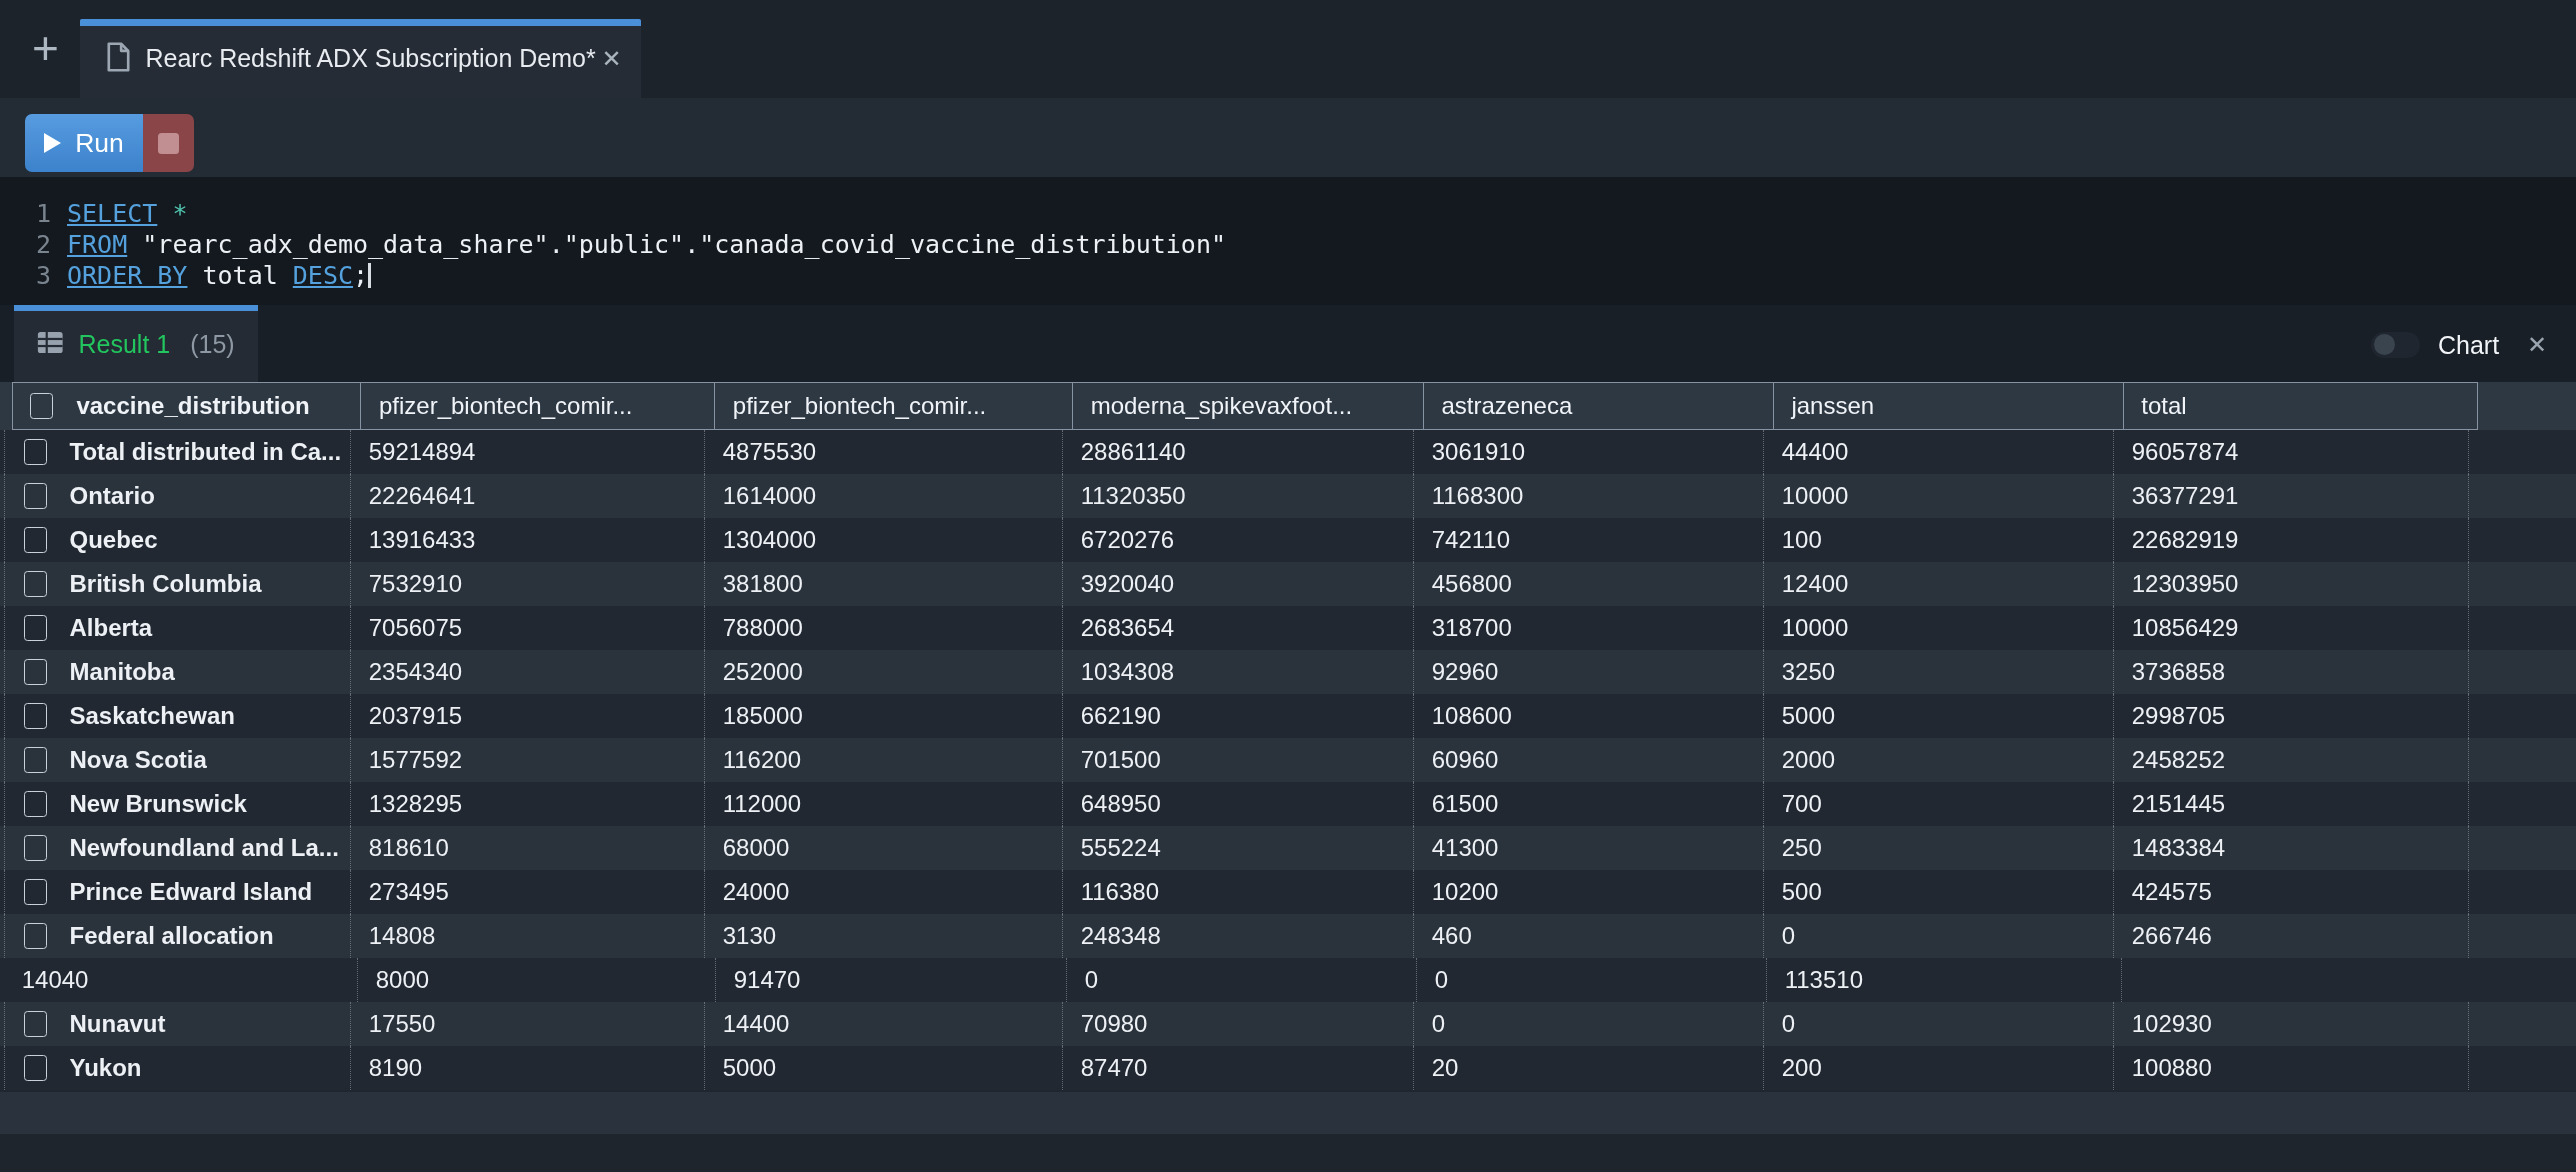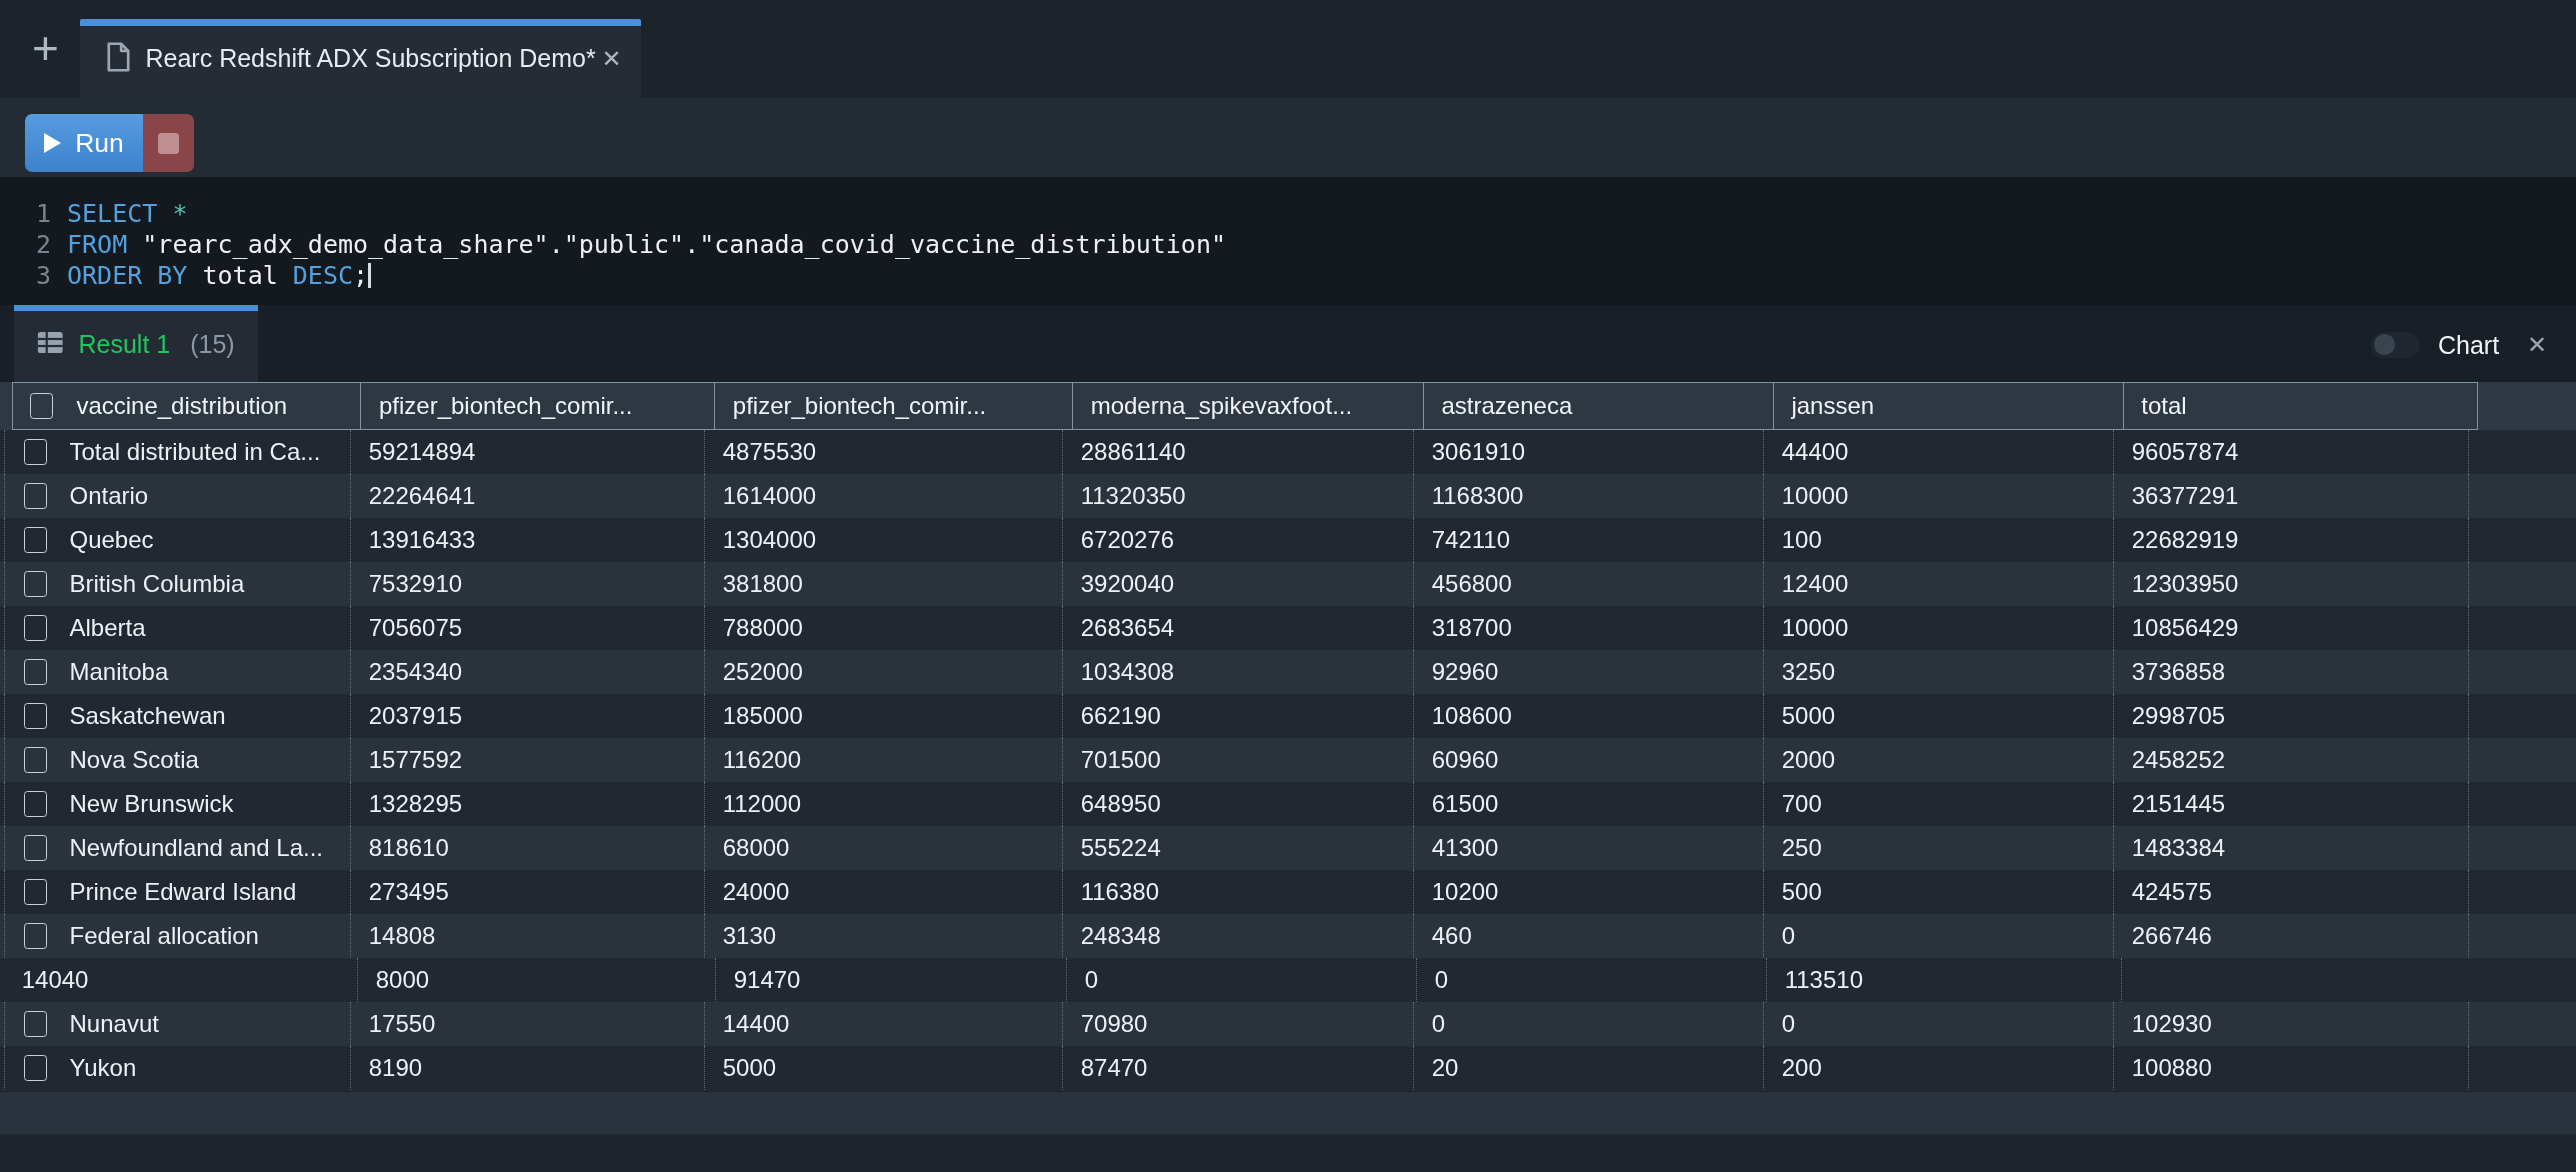--- a/index.html
+++ b/index.html
@@ -46,21 +46,21 @@
   .b-save{left:2233px;width:128px;}
   .b-short{left:2374px;width:179px;}
   .graybtn .ic{margin-right:11.5px;display:flex;align-items:center;}
   .cmd{font-size:26.5px;color:#B8C2CC;line-height:26.5px;}
   
   .editor{position:absolute;left:0;top:177px;width:100%;height:128px;background:#14191F;
     font-family:"DejaVu Sans Mono",monospace;font-size:25px;padding-top:21px;box-sizing:border-box;}
   .code-line{display:flex;height:31px;line-height:31px;white-space:pre;}
   .lineno{width:51px;text-align:right;color:#7A848F;flex:none;}
   .codebody{margin-left:16px;}
-  .tok-keyword{color:#54A1DD;}
+  .tok-keyword{color:#54A1DD;text-decoration:underline;}
   .tok-star{color:#4FC4AE;}
   .tok-string{color:#EDF1F5;}
   .tok-plain{color:#EDF1F5;}
   .cursor{display:inline-block;width:2.6px;height:25px;background:#D7DDE3;vertical-align:-3.5px;}
   
   .resbar{position:absolute;left:0;top:305px;width:100%;height:78px;background:#191F27;}
   .restab{position:absolute;left:14px;top:0;width:244px;height:78px;background:#242B34;display:flex;align-items:center;}
   .restab .topbar{position:absolute;left:0;top:0;width:100%;height:6.2px;background:#4A90D9;}
   .restab .grid-ic{margin-left:23px;flex:none;}
   .restab .rt-label{margin-left:15px;font-size:25px;color:#22c55e;white-space:nowrap;}
@@ -76,21 +76,21 @@
   .hcell{height:100%;display:flex;align-items:center;box-sizing:border-box;
     font-size:24px;color:#F0F4F8;white-space:nowrap;overflow:hidden;cursor:pointer;}
   .hcell + .hcell{border-left:1.8px solid #8593A2;}
   .rows{position:absolute;left:0;top:430px;width:100%;}
   .trow{display:flex;height:44px;padding-left:4px;box-sizing:border-box;align-items:stretch;}
   .trow.odd{background:#212831;}
   .trow.even{background:#2A323C;}
   .cell{display:flex;align-items:center;box-sizing:border-box;font-size:24px;color:#EDF1F5;
     white-space:nowrap;overflow:hidden;border-right:1.8px dotted rgba(151,161,173,0.55);}
   .cell.first{border-left:1.8px dotted rgba(151,161,173,0.55);}
-  .c0{width:347px;}.c1{width:354px;}.c2{width:358px;}.c3{width:351px;}
+  .c0{width:347px;font-weight:bold;}.c1{width:354px;}.c2{width:358px;}.c3{width:351px;}
   .c4{width:350px;}.c5{width:350px;}.c6{width:355px;}
   .num-cell{padding-left:17.7px;}
   .checkbox{flex:none;width:21px;height:24px;border:1.8px solid #C9D1DA;border-radius:3.5px;
     margin-left:18.5px;background:transparent;cursor:pointer;}
   .name-label{margin-left:23px;}
   .hcell .checkbox{margin-left:17px;}
   .hcell .name-label{margin-left:23px;}
   .footer{position:absolute;left:0;top:1092px;width:100%;height:42px;background:#2A323D;}
   .below{position:absolute;left:0;top:1134px;width:100%;height:38px;background:#1F252D;}
 </style>

